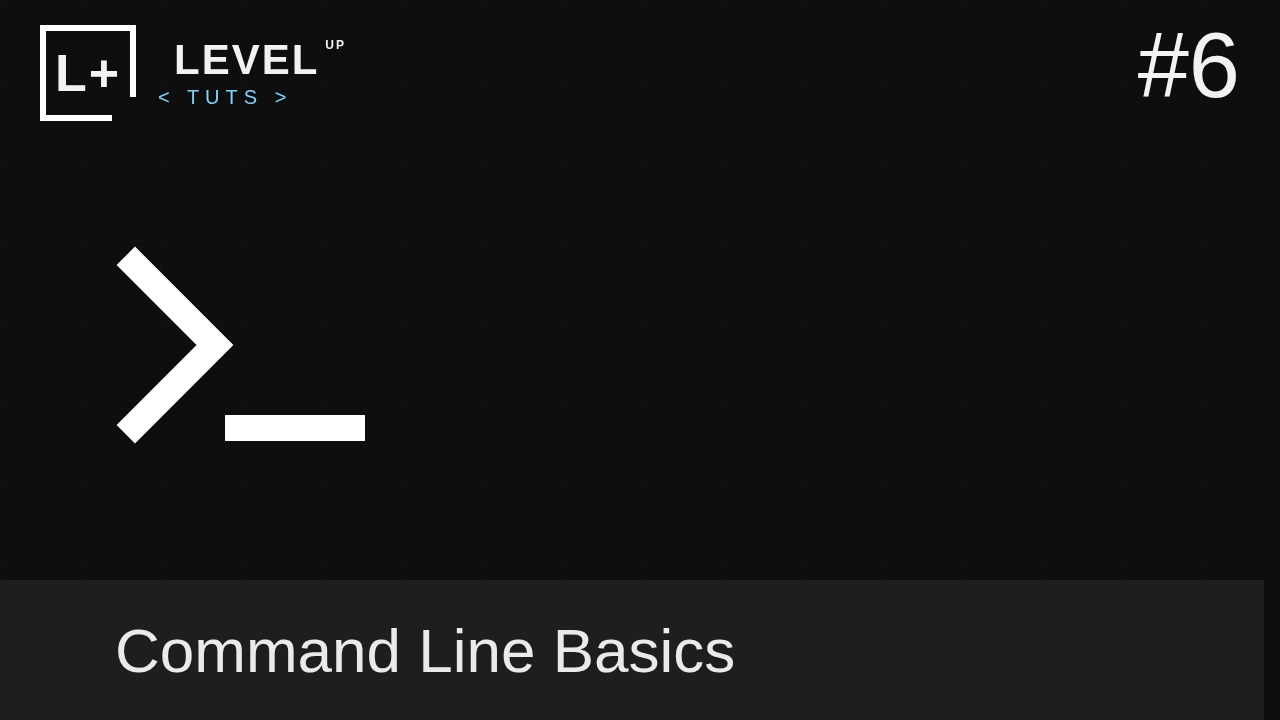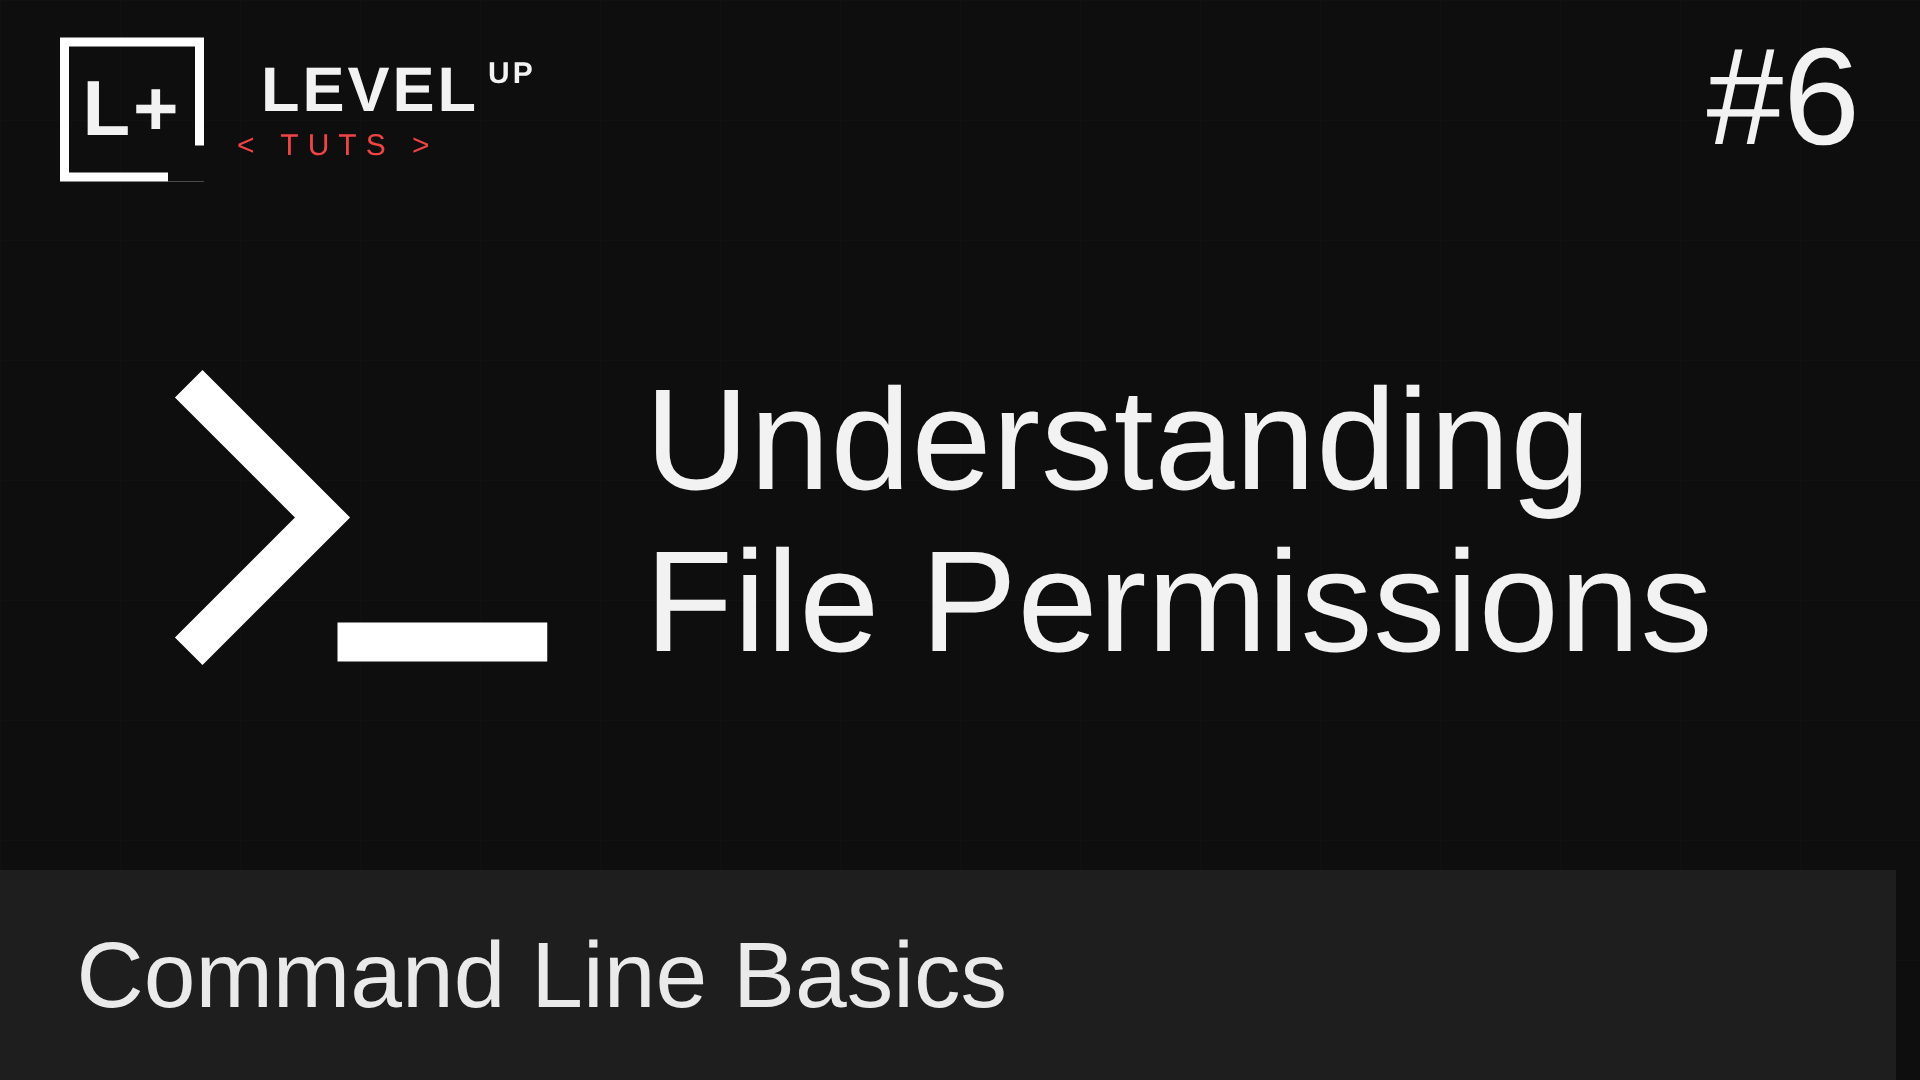--- a/index.html
+++ b/index.html
@@ -52,32 +52,32 @@
   }
   .logo-text { line-height: 1; }
   .logo-level {
     font-size: 42px;
     font-weight: 800;
     letter-spacing: 2px;
     display: inline-block;
     margin-left: 16px;
   }
   .logo-up {
-    font-size: 20px;
+    font-size: 12px;
     font-weight: 600;
     letter-spacing: 2px;
     vertical-align: top;
     margin-left: 6px;
   }
   .logo-tuts {
     font-size: 20px;
     letter-spacing: 6px;
     margin-top: 6px;
     font-weight: 400;
-    color: #ef4444;
+    color: #7dd3fc;
   }
   .episode {
     font-size: 92px;
     font-weight: 400;
     line-height: 1;
     margin-top: -6px;
   }
   .main {
     position: absolute;
     top: 235px;
@@ -94,21 +94,21 @@
     line-height: 1.12;
     letter-spacing: 0.5px;
   }
   .footer-bar {
     position: absolute;
     left: 0; right: 16px; bottom: 0;
     height: 140px;
     background: #1e1e1e;
     display: flex;
     align-items: center;
-    padding-left: 51px;
+    padding-left: 115px;
   }
   .subtitle {
     font-size: 62px;
     font-weight: 300;
     color: #eaeaea;
   }
 </style>
 </head>
 <body>
 
@@ -129,21 +129,17 @@
   <div class="episode">#6</div>
 </div>
 
 <div class="main">
   <div class="prompt-icon">
     <svg width="250" height="220" viewBox="0 0 250 220">
       <polyline points="20,30 100,110 20,190" fill="none" stroke="#fff" stroke-width="26" stroke-linecap="square" stroke-linejoin="miter"></polyline>
       <rect x="110" y="180" width="140" height="26" fill="#fff"></rect>
     </svg>
   </div>
-  <div class="title">
-    <div>Understanding</div>
-    <div>File Permissions</div>
-  </div>
 </div>
 
 <div class="footer-bar">
   <div class="subtitle">Command Line Basics</div>
 </div>
 
 </body></html>

